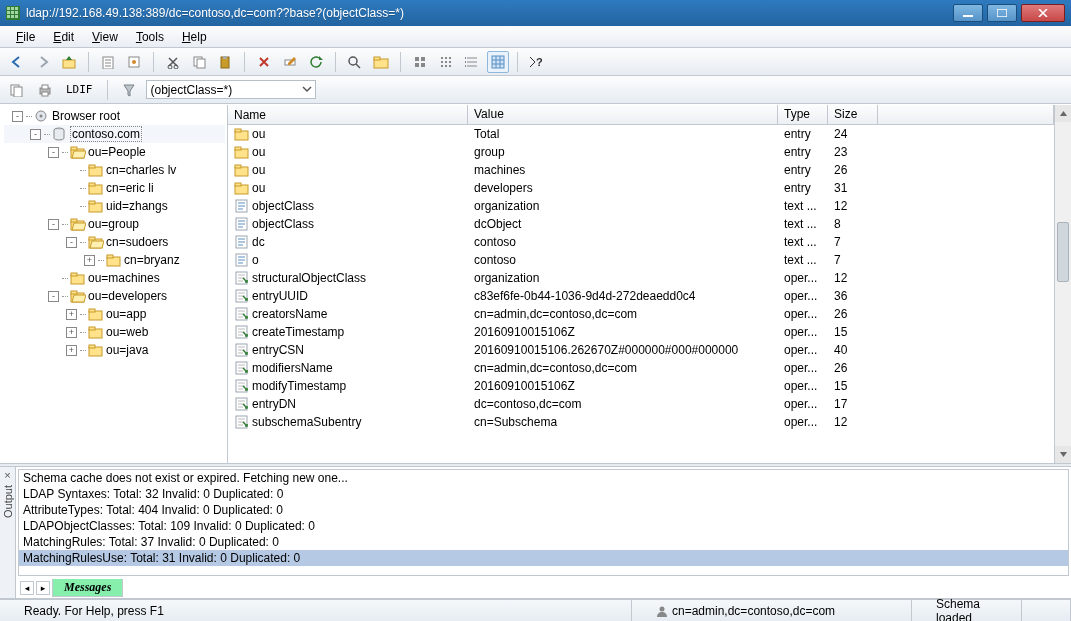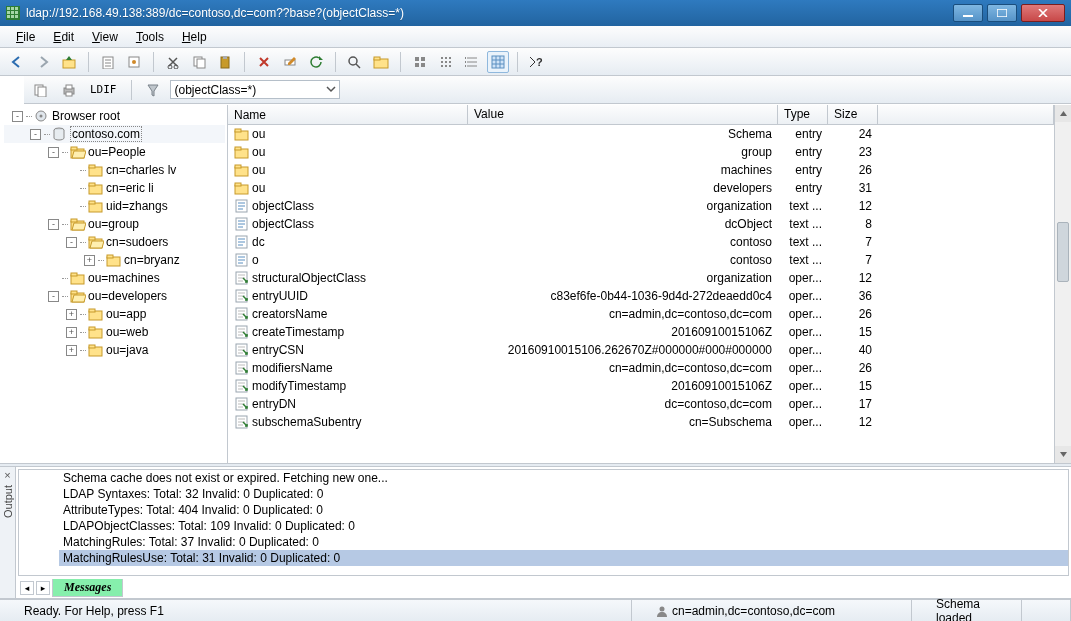--- a/index.html
+++ b/index.html
@@ -18,21 +18,21 @@
 
   .menubar { height:22px; background:linear-gradient(#fdfdfd,#e9eef4); border-bottom:1px solid #c2c8cf; display:flex; align-items:center; padding:0 8px; gap:2px; }
   .menuitem { padding:2px 8px; cursor:default; }
   .menuitem .mn { text-decoration:underline; }
 
   .toolbar { height:28px; background:linear-gradient(#fdfdfd,#e6ecf2); border-bottom:1px solid #c2c8cf; display:flex; align-items:center; padding:0 6px; gap:4px; }
   .tbsep { width:1px; height:20px; background:#c2c8cf; margin:0 4px; }
   .tbtn { width:22px; height:22px; border:1px solid transparent; border-radius:2px; display:flex; align-items:center; justify-content:center; cursor:default; }
   .tbtn svg { display:block; }
 
-  .toolbar2 { height:28px; background:linear-gradient(#fdfdfd,#e6ecf2); border-bottom:1px solid #c2c8cf; display:flex; align-items:center; padding:0 6px; gap:6px;margin-left:24px; }
+  .toolbar2 { height:28px; background:linear-gradient(#fdfdfd,#e6ecf2); border-bottom:1px solid #c2c8cf; display:flex; align-items:center; padding:0 6px; gap:6px; }
   .ldif { font-family:monospace; font-size:11px; padding:0 4px; }
   .filterinput { width:170px; height:19px; border:1px solid #b5bfc9; background:#fff; padding:0 4px 0 4px; font-size:12px; position:relative; }
   .filterwrap { position:relative; }
   .filterwrap .dd { position:absolute; right:3px; top:3px; width:12px; height:12px; color:#555; }
 
   .workarea { flex:1; display:flex; min-height:0; border-top:1px solid #fff; }
   .tree { width:228px; border-right:1px solid #c2c8cf; overflow:auto; background:#fff; padding:2px 2px 2px 4px; }
   .tree-row { display:flex; align-items:center; height:18px; white-space:nowrap; cursor:default; }
   .tree-row .sp { display:inline-block; }
   .twisty { width:11px; height:11px; border:1px solid #888; display:inline-flex; align-items:center; justify-content:center; font-size:9px; line-height:1; margin-right:3px; color:#555; background:#fff; }
@@ -40,21 +40,21 @@
   .dots { display:inline-block; width:6px; border-bottom:1px dotted #999; margin-right:2px; vertical-align:middle; }
   .node-icon { width:14px; height:14px; margin-right:4px; flex-shrink:0; }
   .tree-label { }
   .tree-row.sel { background:#f3f6fa; }
   .tree-row.sel .tree-label { border:1px dotted #888; padding:0 1px; }
 
   .listpane { flex:1; display:flex; flex-direction:column; min-width:0; }
   .listhdr { height:20px; background:linear-gradient(#fdfdfd,#ecf0f4); border-bottom:1px solid #c2c8cf; display:flex; }
   .listhdr .col { border-right:1px solid #c2c8cf; padding:2px 6px; font-size:12px; overflow:hidden; white-space:nowrap; }
   .listbody { flex:1; overflow:auto; background:#fff; }
-  .lrow { display:flex; height:18px; align-items:center;text-align:right; }
+  .lrow { display:flex; height:18px; align-items:center; }
   .lrow .c { padding:0 6px; white-space:nowrap; overflow:hidden; text-overflow:clip; font-size:12px; }
   .lrow .ic { width:16px; height:16px; margin-right:2px; flex-shrink:0; display:inline-flex; align-items:center; justify-content:center; }
   .col-name { width:240px; display:flex; align-items:center; }
   .col-value { width:310px; }
   .col-type { width:50px; }
   .col-size { width:50px; }
   .col-rest { flex:1; }
 
   
   .vscroll { width:17px; border-left:1px solid #c2c8cf; background:#f0f0f0; position:relative; }
@@ -63,21 +63,21 @@
   .vscroll .thumb { position:absolute; left:2px; right:2px; top:100px; height:60px; background:#cfd6dc; border:1px solid #aab3bb; border-radius:2px; }
 
   .splitter-h { height:4px; background:#e6ecf2; border-top:1px solid #c2c8cf; border-bottom:1px solid #c2c8cf; cursor:row-resize; }
 
   .output { height:132px; display:flex; border-bottom:1px solid #c2c8cf; }
   .output .handle { width:16px; background:#eef2f6; border-right:1px solid #c2c8cf; display:flex; flex-direction:column; align-items:center; gap:4px; padding-top:2px; }
   .output .handle .x { font-size:11px; color:#555; cursor:default; }
   .output .handle .lbl { writing-mode:vertical-rl; transform:rotate(180deg); font-size:11px; color:#444; }
   .output .body { flex:1; display:flex; flex-direction:column; min-width:0; }
   .output .lines { flex:1; overflow:auto; border:1px solid #c2c8cf; margin:2px; background:#fff; font-size:12px; }
-  .output .lines .ln { padding:0 4px; height:16px; line-height:16px; white-space:nowrap;margin-left:40px; }
+  .output .lines .ln { padding:0 4px; height:16px; line-height:16px; white-space:nowrap; }
   .output .lines .ln.sel { background:#b6c9e4; }
   .output .tabs { height:20px; display:flex; align-items:center; padding:0 4px; gap:2px; }
   .output .tabs .navbtn { width:14px; height:14px; border:1px solid #c2c8cf; display:flex; align-items:center; justify-content:center; font-size:9px; background:#fff; }
   .output .tabs .tab { border:1px solid #c2c8cf; border-top:none; padding:1px 11px; font-weight:bold; font-style:italic; background:#86efac; font-family:"Times New Roman", serif; }
 
   .statusbar { height:22px; background:linear-gradient(#f5f8fb,#e6ecf2); display:flex; align-items:center; border-top:1px solid #c2c8cf; font-size:12px; }
   .statusbar .cell { padding:0 24px; border-right:1px solid #c2c8cf; height:100%; display:flex; align-items:center; gap:4px; }
   .statusbar .flex { flex:1; }
   .usericon { width:12px; height:12px; }
 
@@ -455,21 +455,21 @@
               <div class="lrow">
                 <div class="c col-name">
                   <span class="ic">
                     <svg width="16" height="14">
                       <rect x="1" y="4" width="13" height="9" fill="#ffe28a" stroke="#c79a2a"></rect>
                       <rect x="1" y="2" width="6" height="3" fill="#ffe28a" stroke="#c79a2a"></rect>
                     </svg>
                   </span>
                   <span>ou</span>
                 </div>
-                <div class="c col-value">Schema</div>
+                <div class="c col-value">Total</div>
                 <div class="c col-type">entry</div>
                 <div class="c col-size">24</div>
                 <div class="c col-rest"></div>
               </div>
               <div class="lrow">
                 <div class="c col-name">
                   <span class="ic">
                     <svg width="16" height="14">
                       <rect x="1" y="4" width="13" height="9" fill="#ffe28a" stroke="#c79a2a"></rect>
                       <rect x="1" y="2" width="6" height="3" fill="#ffe28a" stroke="#c79a2a"></rect>

